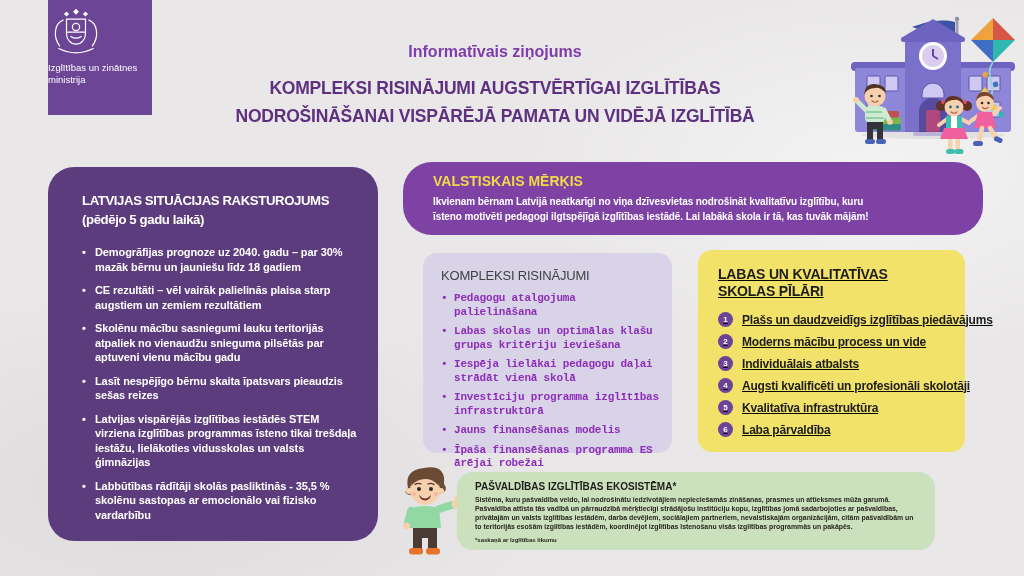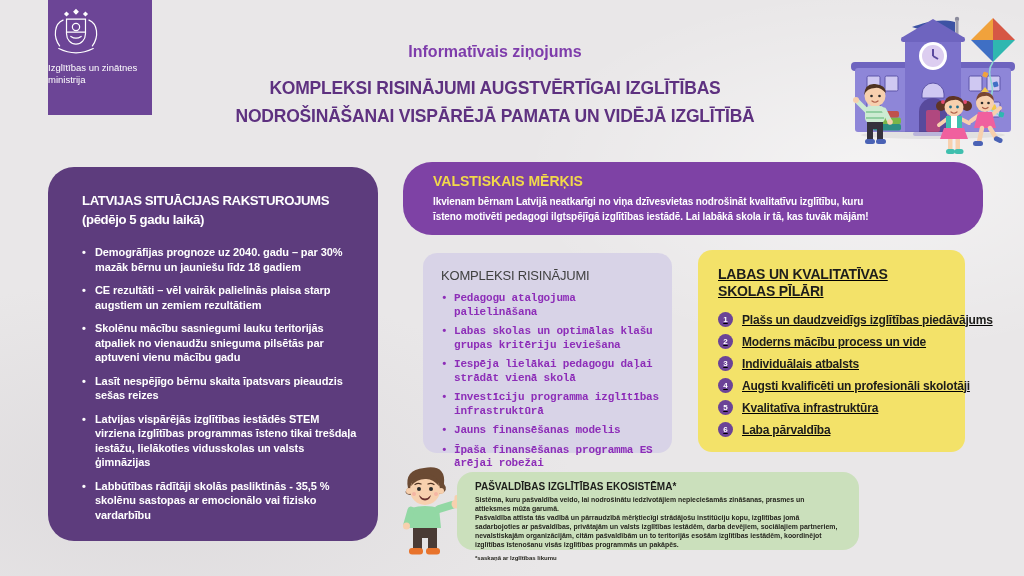--- a/index.html
+++ b/index.html
@@ -45,21 +45,21 @@
   
   .pillars{left:698px;top:250px;width:267px;height:202px;background:#f3e269;border-radius:14px;
     padding:16px 12px 0 20px;box-sizing:border-box;text-decoration:underline;}
   .pillars-title{color:#1d1d1b;font-size:14px;line-height:17px;font-weight:bold;letter-spacing:-0.2px;margin-bottom:12px;}
   .pillar-row{display:flex;align-items:center;margin-bottom:7px;}
   .pillar-num{flex:0 0 15px;height:15px;border-radius:50%;background:#6b4397;color:#fff;
     font-size:8px;font-weight:bold;line-height:15px;text-align:center;margin-right:9px;}
   .pillar-label{color:#1d1d1b;font-size:12px;font-weight:bold;letter-spacing:-0.2px;white-space:nowrap;}
 
   
-  .eco{left:457px;top:472px;width:402px;height:78px;background:#cbe0bc;border-radius:16px;
+  .eco{left:457px;top:472px;width:478px;height:78px;background:#cbe0bc;border-radius:16px;
     padding:9px 18px;box-sizing:border-box;}
   .eco-title{color:#1d1d1b;font-size:10px;font-weight:bold;margin-bottom:3px;}
   .eco-body{color:#26261f;font-size:6.9px;line-height:9px;font-weight:bold;margin:0;}
   .eco-footnote{color:#26261f;font-size:6px;font-weight:bold;margin-top:6px;}
 
   .illu{pointer-events:none;}
 </style>
 </head>
 <body>
 

